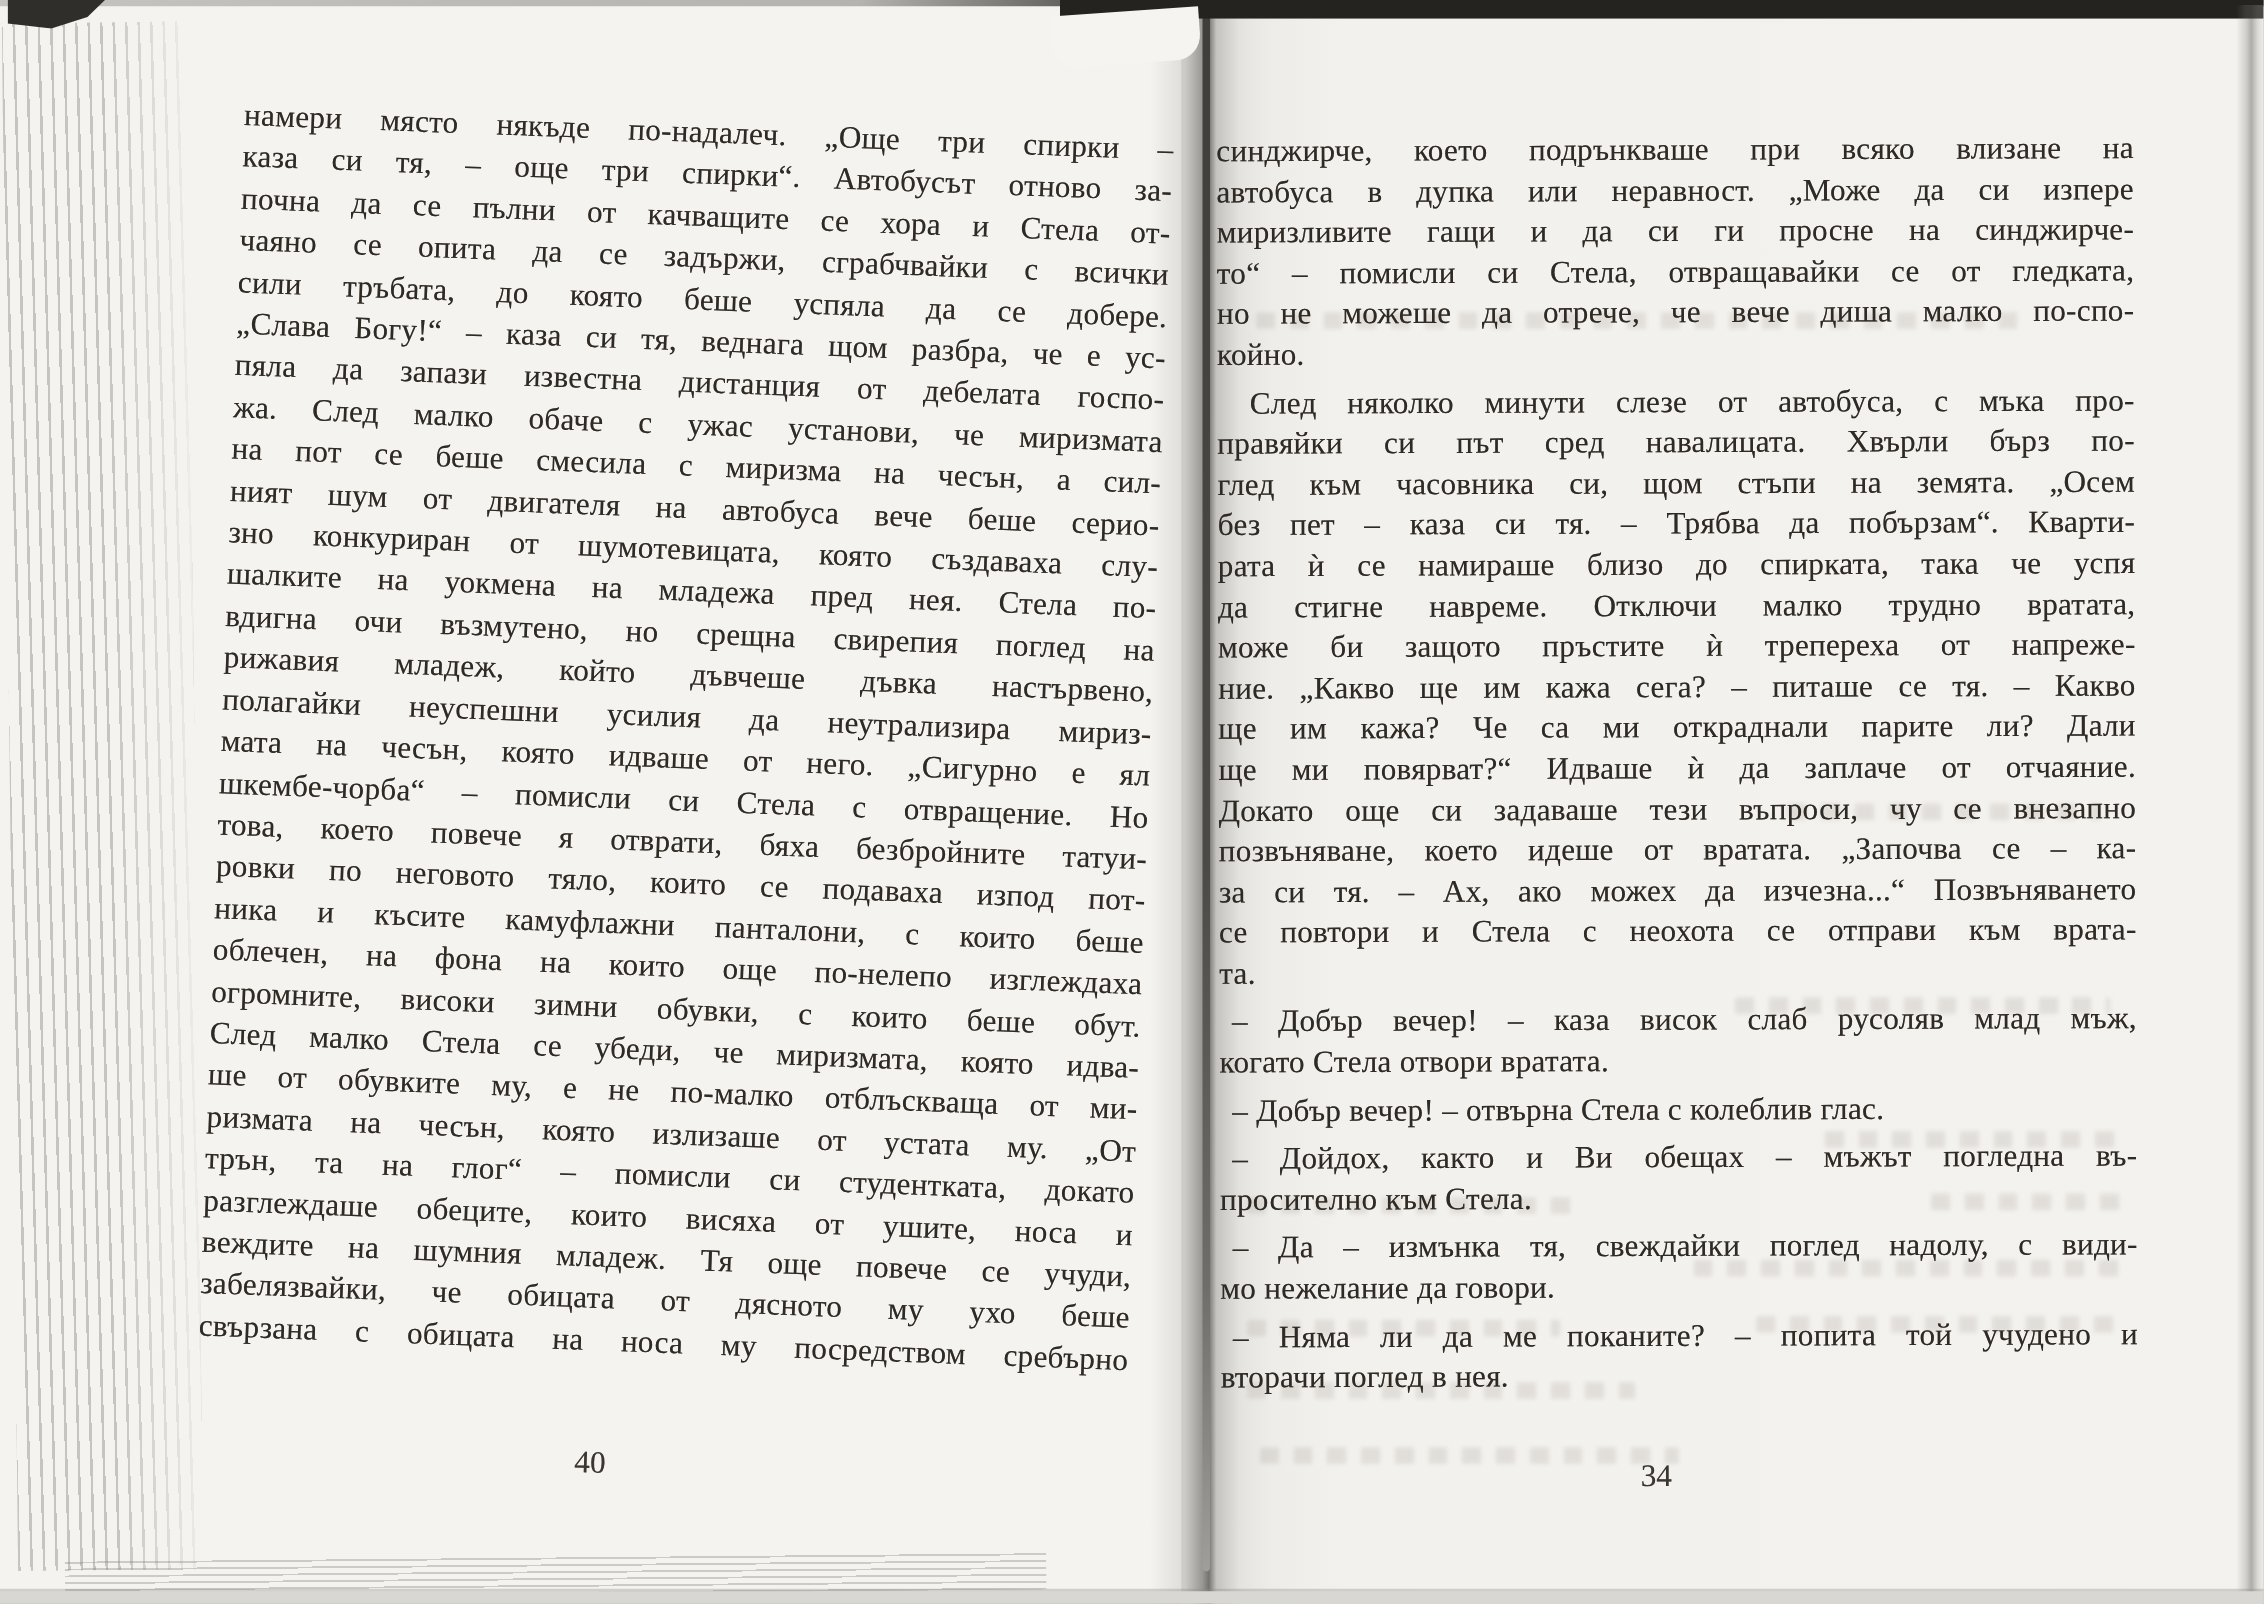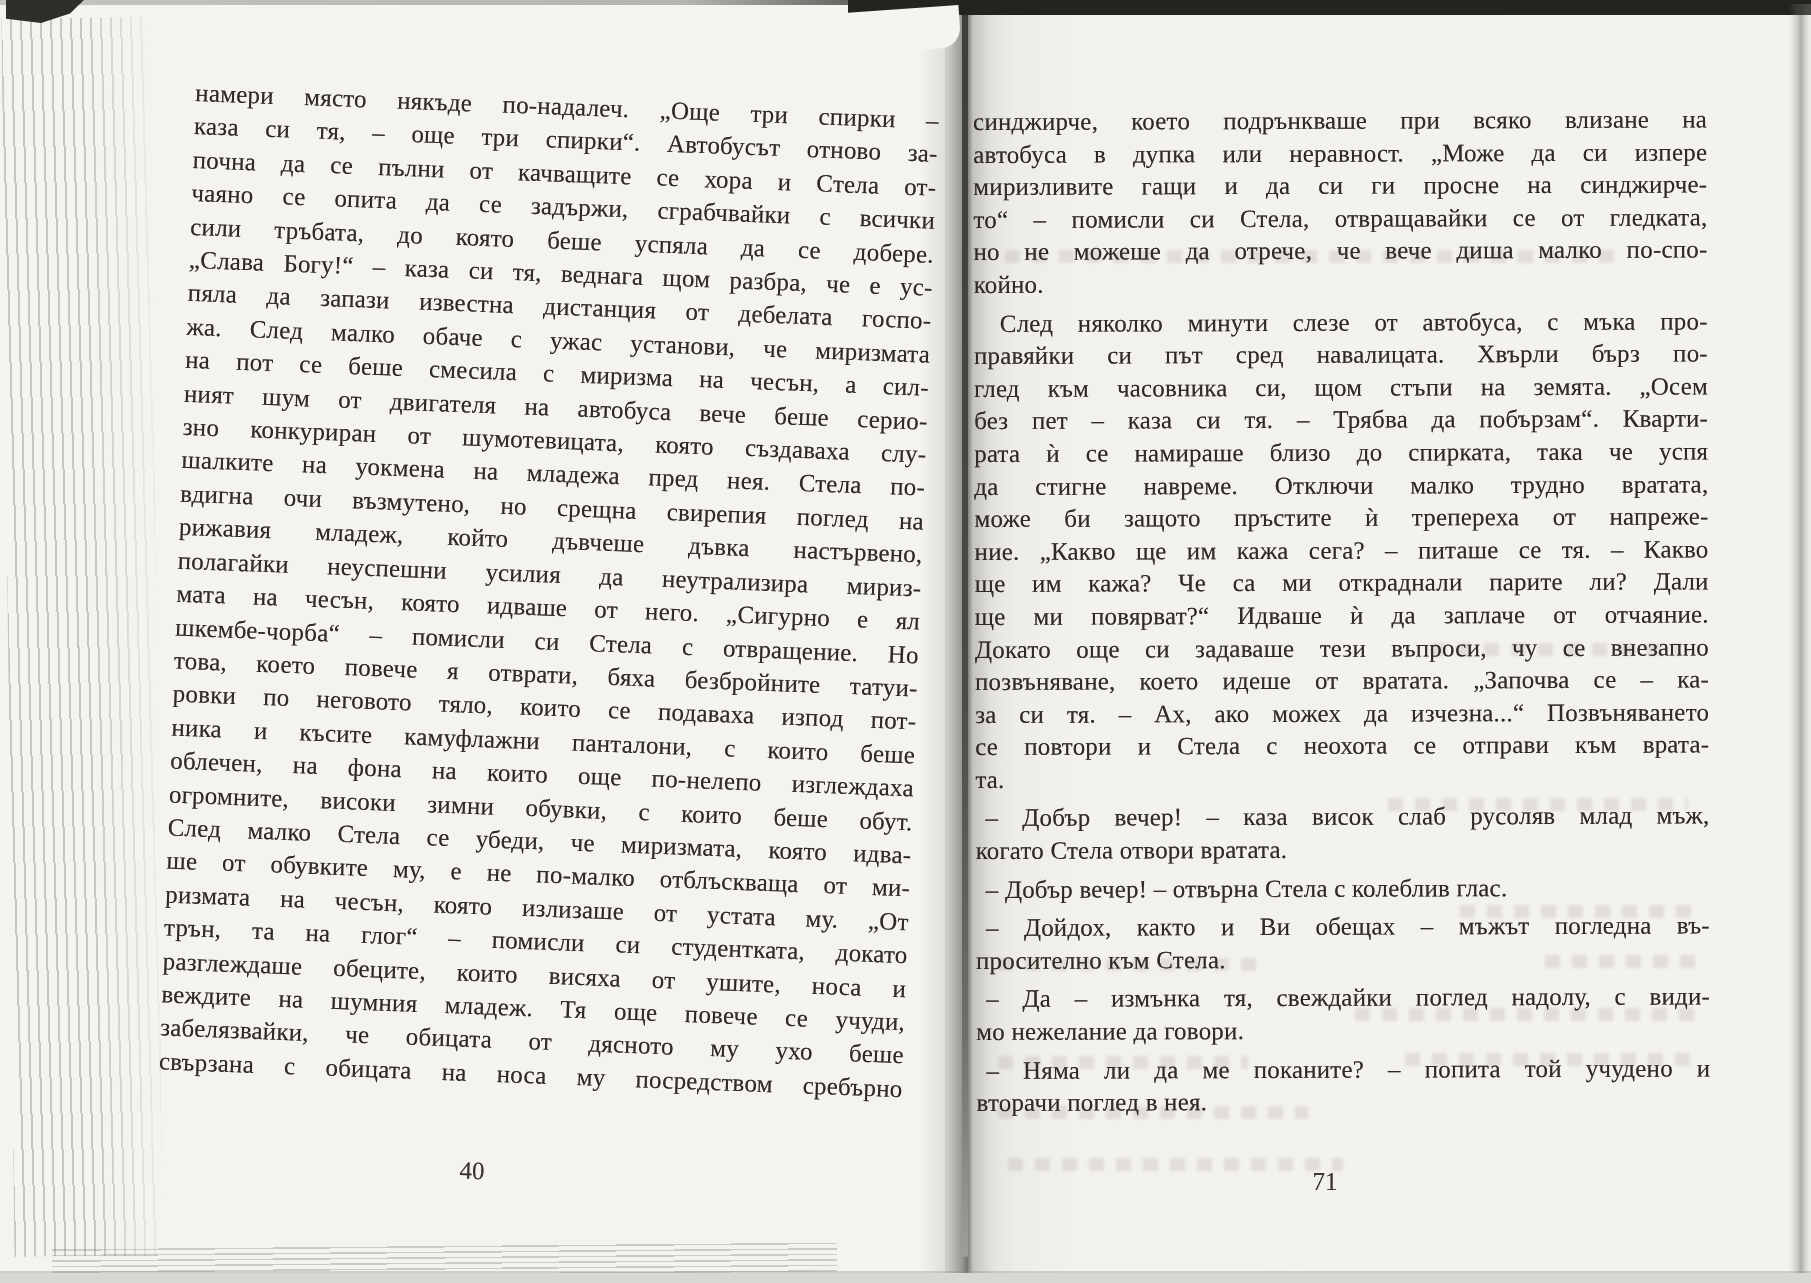--- a/index.html
+++ b/index.html
@@ -166,14 +166,14 @@
         <div class="line" style="text-indent: 10px;">– Да – измънка тя, свеждайки поглед надолу, с види-</div>
         <div class="line para-end">мо нежелание да говори.</div>
       </div>
       <div class="para gap">
         <div class="line" style="text-indent: 10px;">– Няма ли да ме поканите? – попита той учудено и</div>
         <div class="line para-end">вторачи поглед в нея.</div>
       </div>
     </div>
 
   <div class="pagenum" id="left-num">40</div>
-  <div class="pagenum" id="right-num">71</div>
+  <div class="pagenum" id="right-num">34</div>
 </div>
 
 </body></html>

